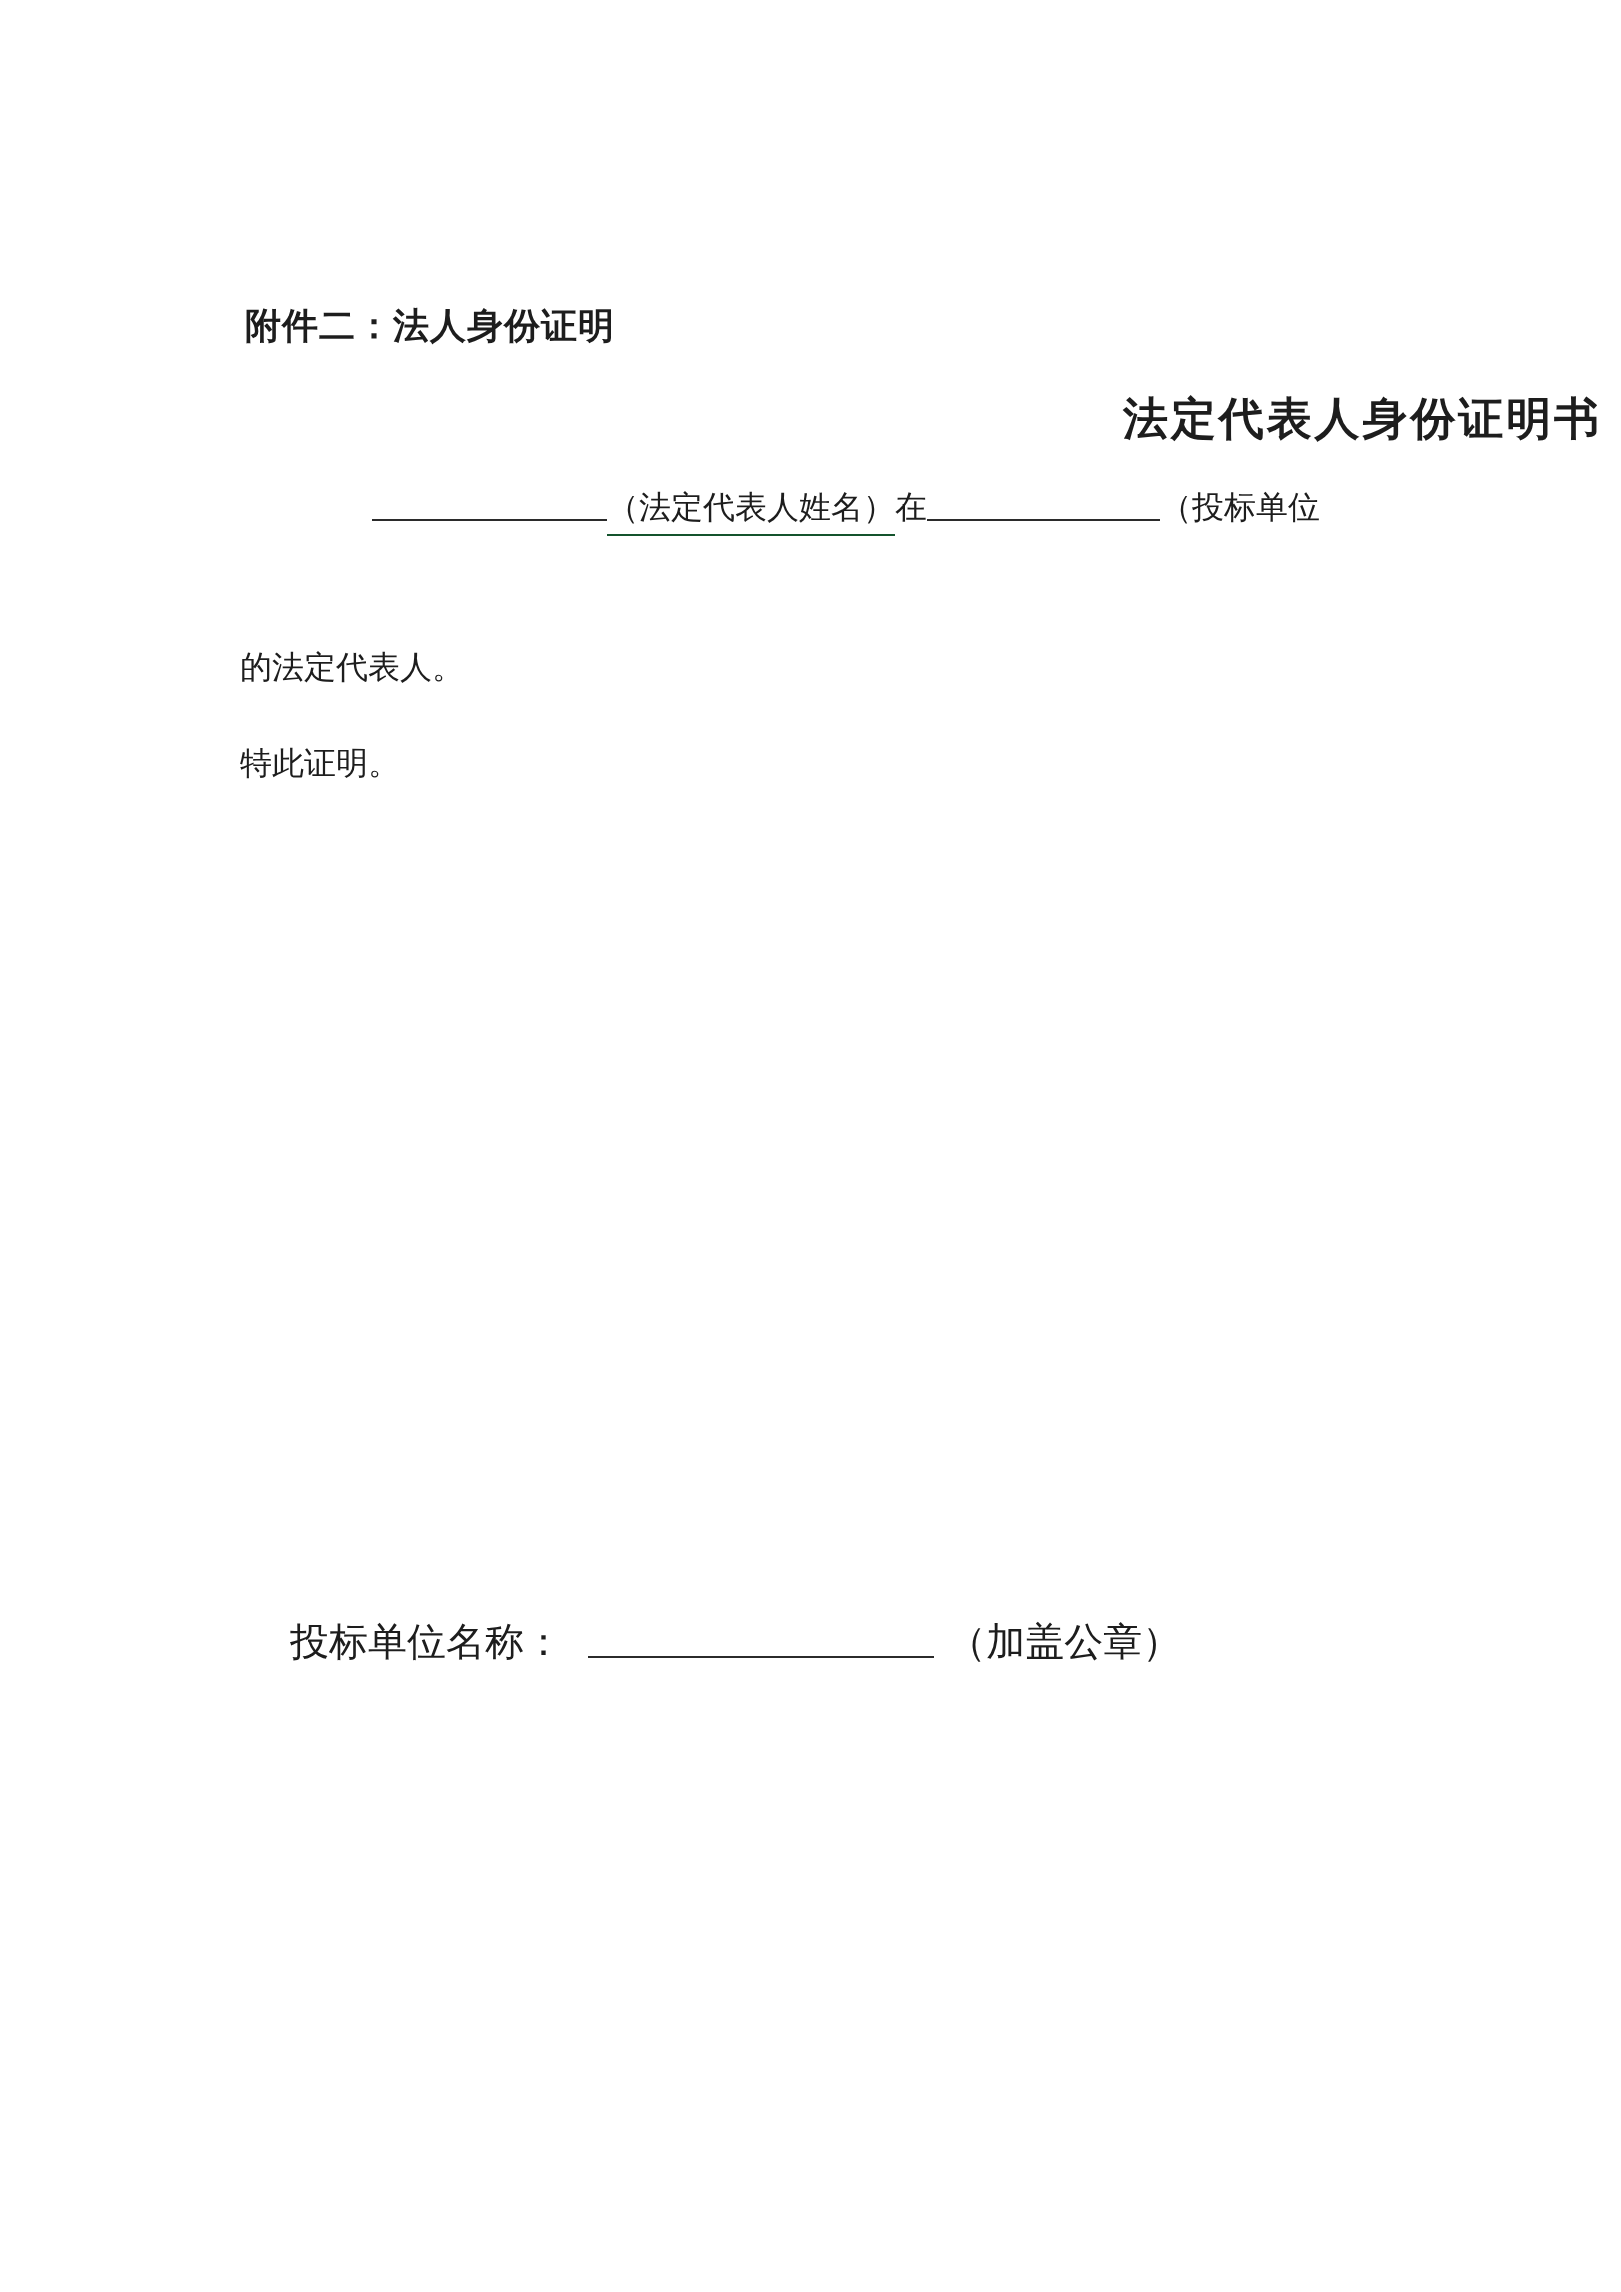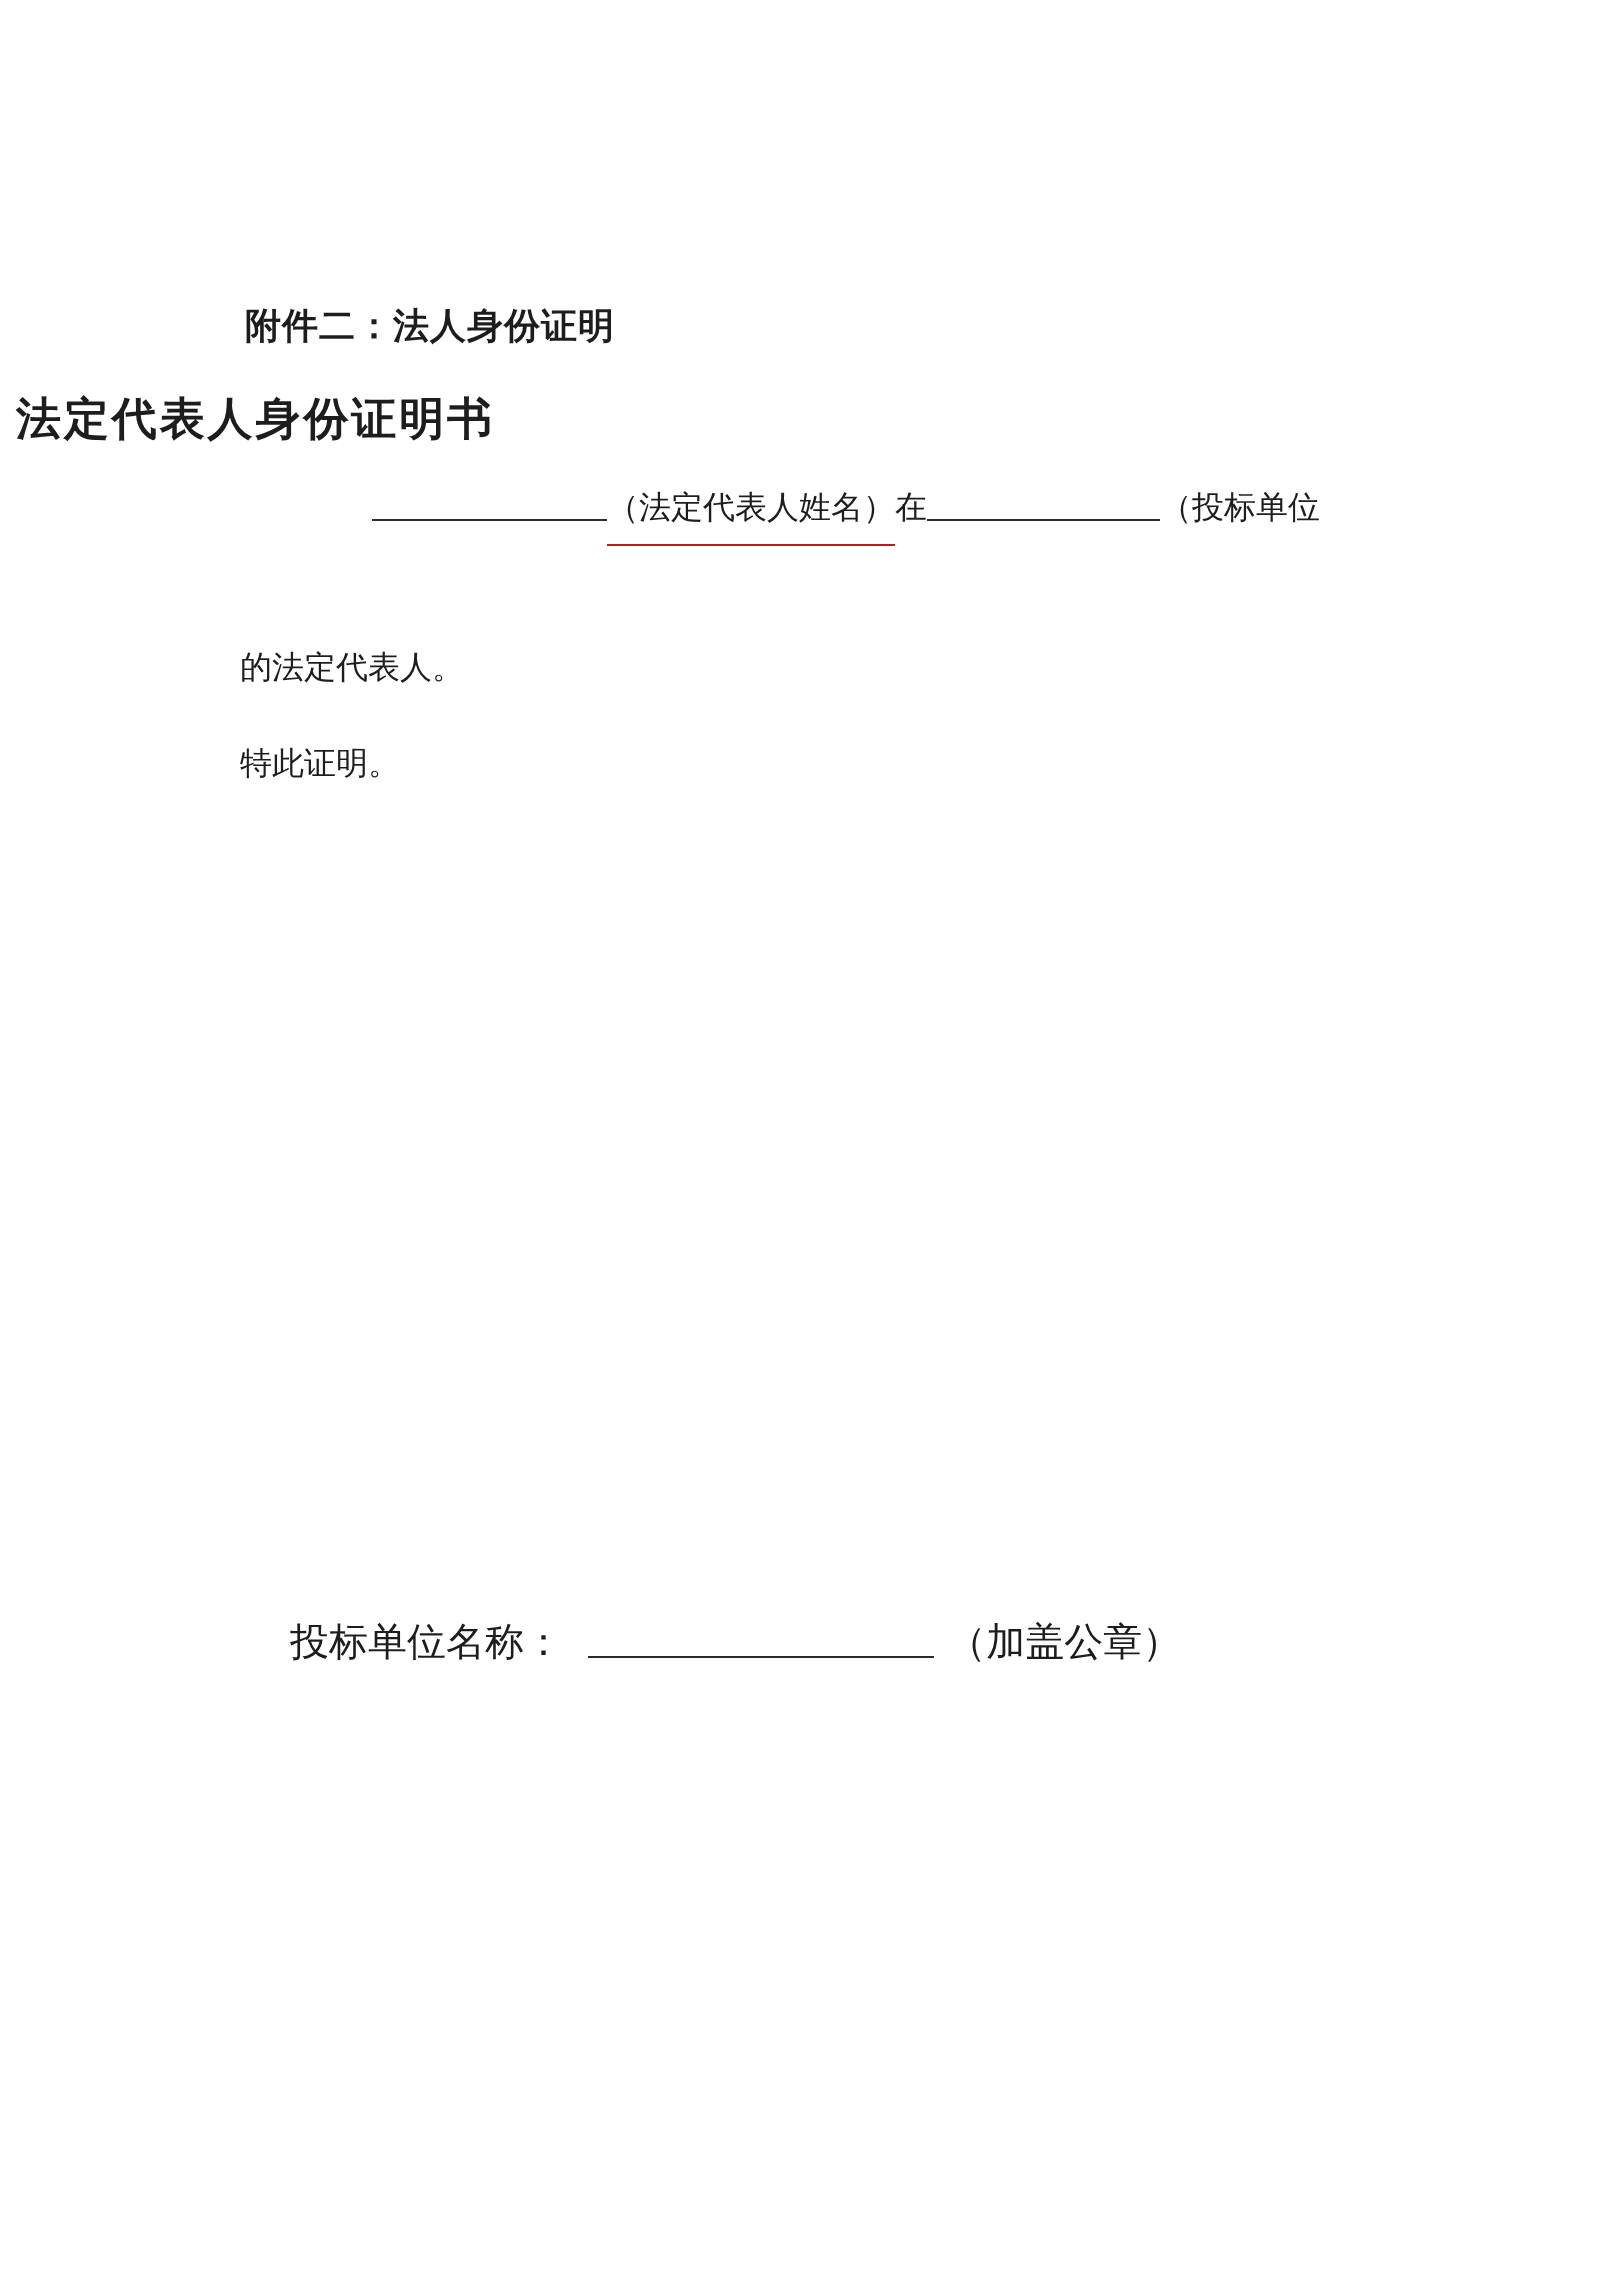--- a/index.html
+++ b/index.html
@@ -25,24 +25,24 @@
     position: absolute;
     left: 245px;
     top: 306px;
     font-size: 36px;
     line-height: 1.1;
     letter-spacing: 1px;
     white-space: nowrap;
   }
   .doc-title {
     position: absolute;
-    left: 16px;
+    left: 4px;
     top: 394px;
     width: 1598px;
-    text-align: left;
+    text-align: right;
     font-size: 45px;
     line-height: 1.1;
     letter-spacing: 2.9px;
     white-space: nowrap;
   }
   .body-line {
     position: absolute;
     left: 240px;
     width: 1176px;
     font-size: 32px;
@@ -79,22 +79,22 @@
     top: 2.9px;
   }
   .blank-rep-name   { width: 235px; }
   .blank-bidder-1   { width: 233px; }
   .blank-position   { width: 133px; }
   .blank-bidder-2   { width: 253px; }
   .blank-org-name   { width: 346px; margin-left: 24.5px; }
   .blank-date       { width: 461px; margin-left: 15.7px; }
   
   .hint-underlined {
-    border-bottom: 2px solid #b91c1c;
-    padding-bottom: 19px;
+    border-bottom: 2px solid #14532d;
+    padding-bottom: 9px;
   }
   .seal-note { margin-left: 13.7px; }
 </style>
 </head>
 <body>
 
 <div class="page">
 
   <div class="att-label heading-text">附件二：法人身份证明</div>
 

